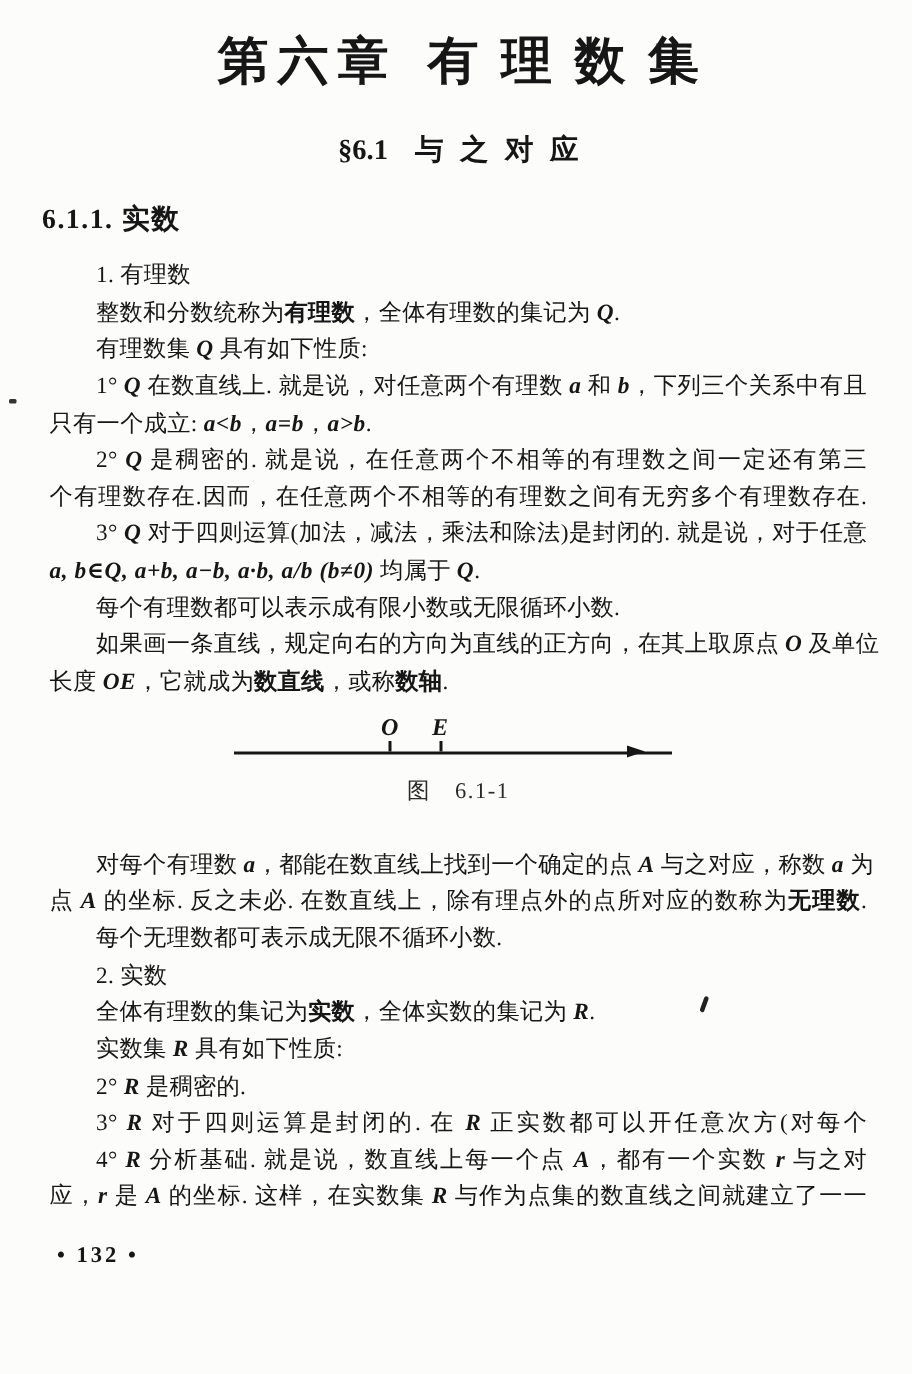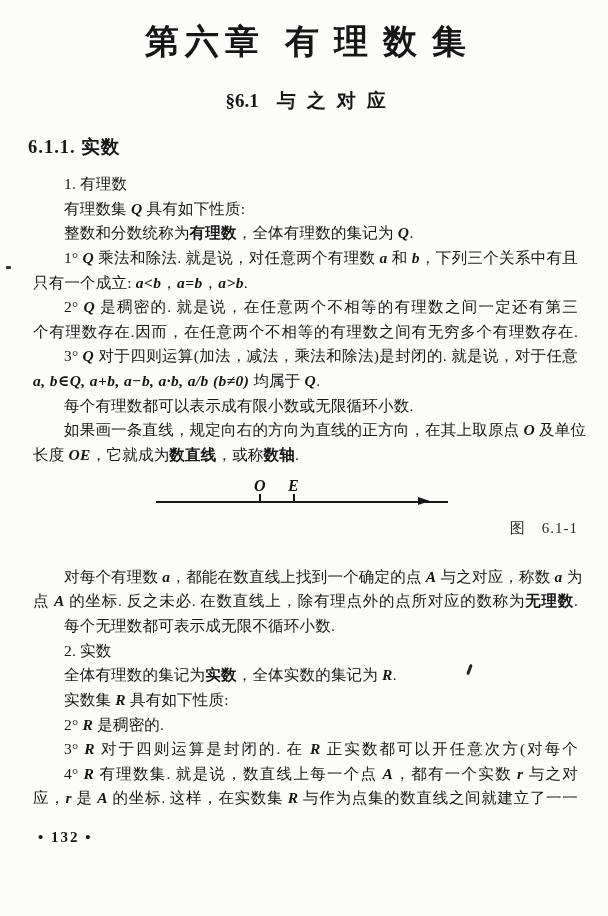--- a/index.html
+++ b/index.html
@@ -72,21 +72,21 @@
   .tick.to { left: 103px; }
   .tick.te { left: 137px; }
   .arrowhead {
     position: absolute; left: 262px; top: -3.4px;
     width: 0; height: 0;
     border-left: 12px solid var(--ink);
     border-top: 4.6px solid transparent;
     border-bottom: 4.6px solid transparent;
   }
   .fig-caption {
-    margin-top: 12px; text-align: right;
+    margin-top: 12px; text-align: center;
     font-size: 15px; line-height: 21px; letter-spacing: 1px;
     color: #2a2a2a;
   }
   .page-number {
     margin-top: 16px; margin-left: 5px;
     font-size: 15px; font-weight: bold; letter-spacing: 2px; line-height: 20px;
   }
   
   .speck {
     position: absolute; left: 6px; top: 266px;
@@ -110,23 +110,23 @@
 
   <div class="section-title">
     <span class="t1">§6.1</span>
     <span class="t2">与之对应</span>
   </div>
 
   <div class="subsection-heading">6.1.1. 实数</div>
 
   <div class="body-text">
       <div class="ln ind"><span class="seg-n">1. 有理数</span></div>
+      <div class="ln ind"><span class="seg-n">整数和分数统称为</span><span class="seg-b">有理数</span><span class="seg-n">，全体有理数的集记为 </span><span class="seg-m">Q</span><span class="seg-n">.</span></div>
       <div class="ln ind"><span class="seg-n">有理数集 </span><span class="seg-m">Q</span><span class="seg-n"> 具有如下性质:</span></div>
-      <div class="ln ind"><span class="seg-n">整数和分数统称为</span><span class="seg-b">有理数</span><span class="seg-n">，全体有理数的集记为 </span><span class="seg-m">Q</span><span class="seg-n">.</span></div>
-      <div class="ln ind j"><span class="seg-n">1° </span><span class="seg-m">Q</span><span class="seg-n"> 乘法和除法. 就是说，对任意两个有理数 </span><span class="seg-m">a</span><span class="seg-n"> 和 </span><span class="seg-m">b</span><span class="seg-n">，下列三个关系中有且</span></div>
+      <div class="ln ind j"><span class="seg-n">1° </span><span class="seg-m">Q</span><span class="seg-n"> 在数直线上. 就是说，对任意两个有理数 </span><span class="seg-m">a</span><span class="seg-n"> 和 </span><span class="seg-m">b</span><span class="seg-n">，下列三个关系中有且</span></div>
       <div class="ln"><span class="seg-n">只有一个成立: </span><span class="seg-m">a&lt;b</span><span class="seg-n">，</span><span class="seg-m">a=b</span><span class="seg-n">，</span><span class="seg-m">a&gt;b</span><span class="seg-n">.</span></div>
       <div class="ln ind j"><span class="seg-n">2° </span><span class="seg-m">Q</span><span class="seg-n"> 是稠密的. 就是说，在任意两个不相等的有理数之间一定还有第三</span></div>
       <div class="ln j"><span class="seg-n">个有理数存在.因而，在任意两个不相等的有理数之间有无穷多个有理数存在.</span></div>
       <div class="ln ind j"><span class="seg-n">3° </span><span class="seg-m">Q</span><span class="seg-n"> 对于四则运算(加法，减法，乘法和除法)是封闭的. 就是说，对于任意</span></div>
       <div class="ln"><span class="seg-m">a, b∈Q, a+b, a−b, a·b, a/b (b≠0)</span><span class="seg-n"> 均属于 </span><span class="seg-m">Q</span><span class="seg-n">.</span></div>
       <div class="ln ind"><span class="seg-n">每个有理数都可以表示成有限小数或无限循环小数.</span></div>
       <div class="ln ind j"><span class="seg-n">如果画一条直线，规定向右的方向为直线的正方向，在其上取原点 </span><span class="seg-m">O</span><span class="seg-n"> 及单位</span></div>
       <div class="ln"><span class="seg-n">长度 </span><span class="seg-m">OE</span><span class="seg-n">，它就成为</span><span class="seg-b">数直线</span><span class="seg-n">，或称</span><span class="seg-b">数轴</span><span class="seg-n">.</span></div>
     </div>
 
@@ -145,21 +145,21 @@
 
   <div class="body-text-2">
       <div class="ln ind j"><span class="seg-n">对每个有理数 </span><span class="seg-m">a</span><span class="seg-n">，都能在数直线上找到一个确定的点 </span><span class="seg-m">A</span><span class="seg-n"> 与之对应，称数 </span><span class="seg-m">a</span><span class="seg-n"> 为</span></div>
       <div class="ln j"><span class="seg-n">点 </span><span class="seg-m">A</span><span class="seg-n"> 的坐标. 反之未必. 在数直线上，除有理点外的点所对应的数称为</span><span class="seg-b">无理数</span><span class="seg-n">.</span></div>
       <div class="ln ind"><span class="seg-n">每个无理数都可表示成无限不循环小数.</span></div>
       <div class="ln ind"><span class="seg-n">2. 实数</span></div>
       <div class="ln ind"><span class="seg-n">全体有理数的集记为</span><span class="seg-b">实数</span><span class="seg-n">，全体实数的集记为 </span><span class="seg-m">R</span><span class="seg-n">.</span></div>
       <div class="ln ind"><span class="seg-n">实数集 </span><span class="seg-m">R</span><span class="seg-n"> 具有如下性质:</span></div>
       <div class="ln ind"><span class="seg-n">2° </span><span class="seg-m">R</span><span class="seg-n"> 是稠密的.</span></div>
       <div class="ln ind j"><span class="seg-n">3° </span><span class="seg-m">R</span><span class="seg-n"> 对于四则运算是封闭的. 在 </span><span class="seg-m">R</span><span class="seg-n"> 正实数都可以开任意次方(对每个</span></div>
-      <div class="ln ind j"><span class="seg-n">4° </span><span class="seg-m">R</span><span class="seg-n"> 有理数集. 就是说，数直线上每一个点 </span><span class="seg-m">A</span><span class="seg-n">，都有一个实数 </span><span class="seg-m">r</span><span class="seg-n"> 与之对</span></div>
+      <div class="ln ind j"><span class="seg-n">4° </span><span class="seg-m">R</span><span class="seg-n"> 分析基础. 就是说，数直线上每一个点 </span><span class="seg-m">A</span><span class="seg-n">，都有一个实数 </span><span class="seg-m">r</span><span class="seg-n"> 与之对</span></div>
       <div class="ln j"><span class="seg-n">应，</span><span class="seg-m">r</span><span class="seg-n"> 是 </span><span class="seg-m">A</span><span class="seg-n"> 的坐标. 这样，在实数集 </span><span class="seg-m">R</span><span class="seg-n"> 与作为点集的数直线之间就建立了一一</span></div>
     </div>
 
   <div class="page-number">• 132 •</div>
 
   <div class="speck"></div>
   <div class="stray-mark"></div>
 </div>
 
 </body></html>

